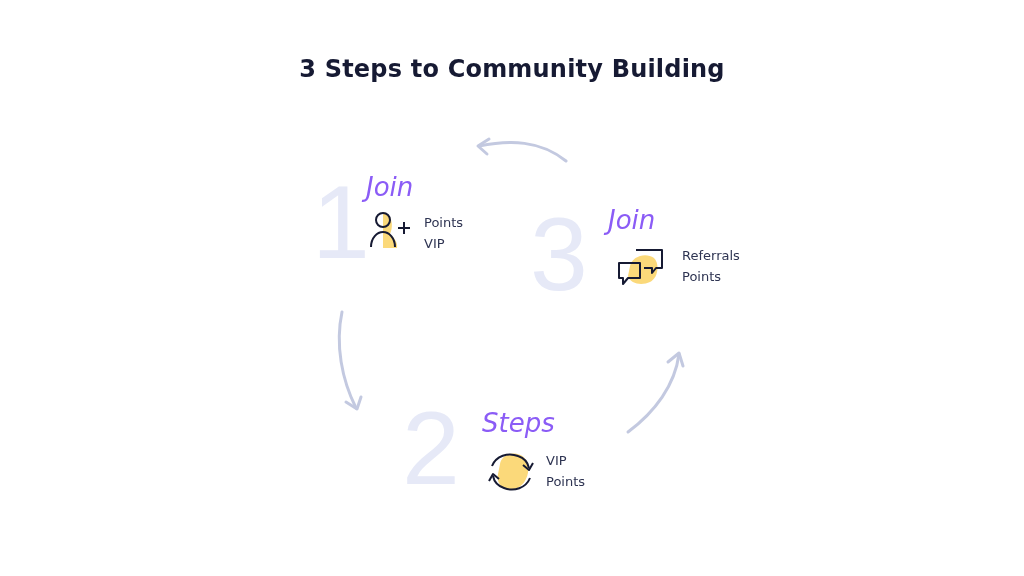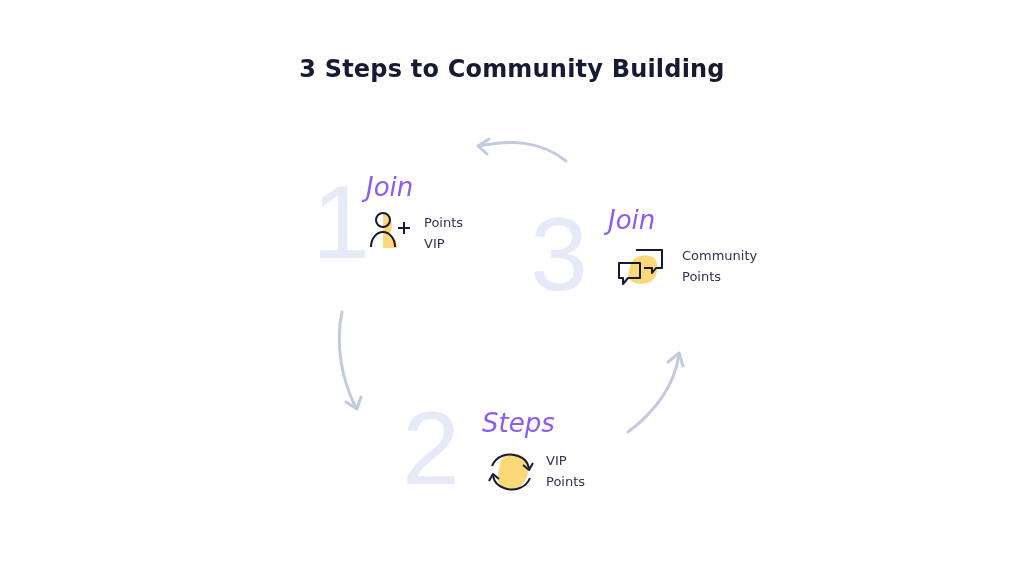--- a/index.html
+++ b/index.html
@@ -41,21 +41,21 @@
 </div>
 
 <div>
   <div class="bignum" style="left:530px; top:202px;">3</div>
   <div class="step-title" style="left:608px; top:205px;">Join</div>
   <svg class="icon" style="left:616px; top:246px;" width="50" height="42" viewBox="0 0 50 42">
     <path d="M14 20 C16 10 30 6 38 12 C44 18 42 32 34 36 C26 40 14 38 12 30 Z" fill="#fbd97a"></path>
     <path d="M20 4 L46 4 L46 22 L40 22 L36 27 L36 22 L28 22" fill="none" stroke="#161a33" stroke-width="2" stroke-linejoin="round"></path>
     <path d="M3 17 L24 17 L24 32 L12 32 L7 38 L7 32 L3 32 Z" fill="none" stroke="#161a33" stroke-width="2" stroke-linejoin="round"></path>
   </svg>
-  <div class="tag" style="left:682px; top:245px;">Community</div>
+  <div class="tag" style="left:682px; top:245px;">Referrals</div>
   <div class="tag" style="left:682px; top:266px;">Points</div>
 </div>
 
 <div>
   <div class="bignum" style="left:402px; top:396px;">2</div>
   <div class="step-title" style="left:482px; top:408px;">Steps</div>
   <svg class="icon" style="left:486px; top:448px;" width="50" height="46" viewBox="0 0 50 46">
     <path d="M14 16 C16 4 34 2 40 12 C46 22 40 40 26 42 C16 43 10 34 12 26 Z" fill="#fbd97a"></path>
     <path d="M6 18 C10 8 22 4 32 8 C38 10 42 15 43 20" fill="none" stroke="#161a33" stroke-width="2"></path>
     <path d="M37 17 L43 22 L47 15" fill="none" stroke="#161a33" stroke-width="2" stroke-linejoin="round"></path>

